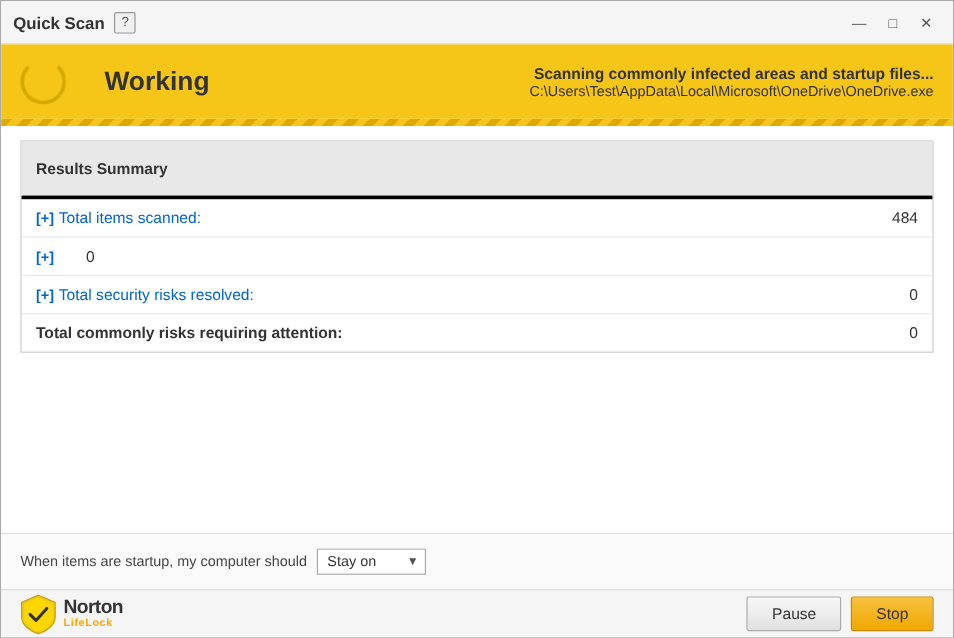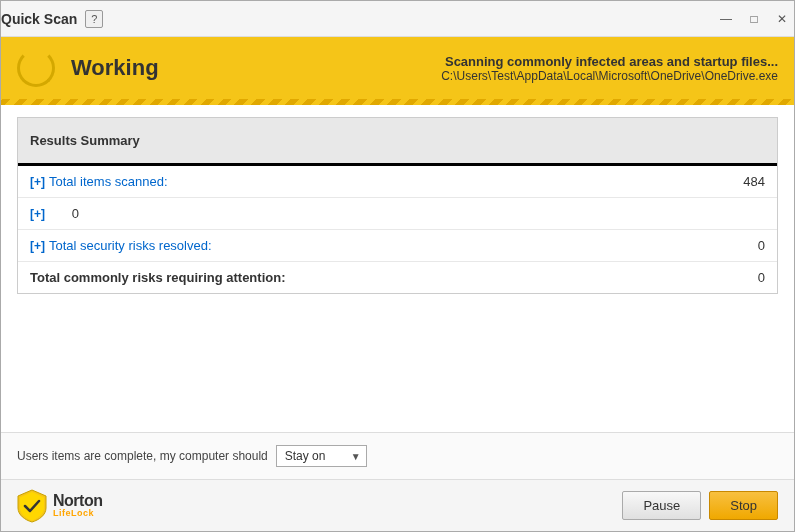--- a/index.html
+++ b/index.html
@@ -21,21 +21,21 @@
       flex-direction: column;
     }
 
     
     .title-bar {
       background: #f5f5f5;
       border-bottom: 1px solid #ddd;
       height: 36px;
       display: flex;
       align-items: center;
-      padding: 0 0;
+      padding: 0 10px;
       justify-content: space-between;
       flex-shrink: 0;
     }
 
     .title-bar-left {
       display: flex;
       align-items: center;
       gap: 8px;
     }
 
@@ -77,21 +77,21 @@
       color: #555;
     }
 
     
     .status-bar {
       background: #f5c518;
       height: 62px;
       display: flex;
       align-items: center;
       padding: 0 16px;
-      gap: 16px;
+      gap: 32px;
       flex-shrink: 0;
       position: relative;
     }
 
     .status-icon {
       width: 38px;
       height: 38px;
       border: 3px solid #d4a800;
       border-radius: 50%;
       border-top-color: transparent;
@@ -241,21 +241,21 @@
 
     
     .footer {
       display: flex;
       align-items: center;
       justify-content: space-between;
       padding: 8px 16px;
       background: #f5f5f5;
       border-top: 1px solid #ddd;
       flex-shrink: 0;
-      height: 52px;
+      height: 40px;
     }
 
     .norton-logo {
       display: flex;
       align-items: center;
       gap: 6px;
     }
 
     .norton-shield {
       width: 30px;
@@ -369,21 +369,21 @@
 
       <div class="results-row last-row">
         <span class="row-label bold" style="padding-left:0;">Total commonly risks requiring attention:</span>
         <span class="row-value">0</span>
       </div>
     </div>
   </div>
 
   <div class="bottom-area">
     <div class="computer-action">
-      <span>Users items are complete, my computer should</span>
+      <span>When items are startup, my computer should</span>
       <div class="dropdown-wrap">
         <select class="dropdown-select">
           <option>Stay on</option>
           <option>Shut down</option>
           <option>Hibernate</option>
           <option>Sleep</option>
         </select>
         <span class="dropdown-arrow">▼</span>
       </div>
     </div>

